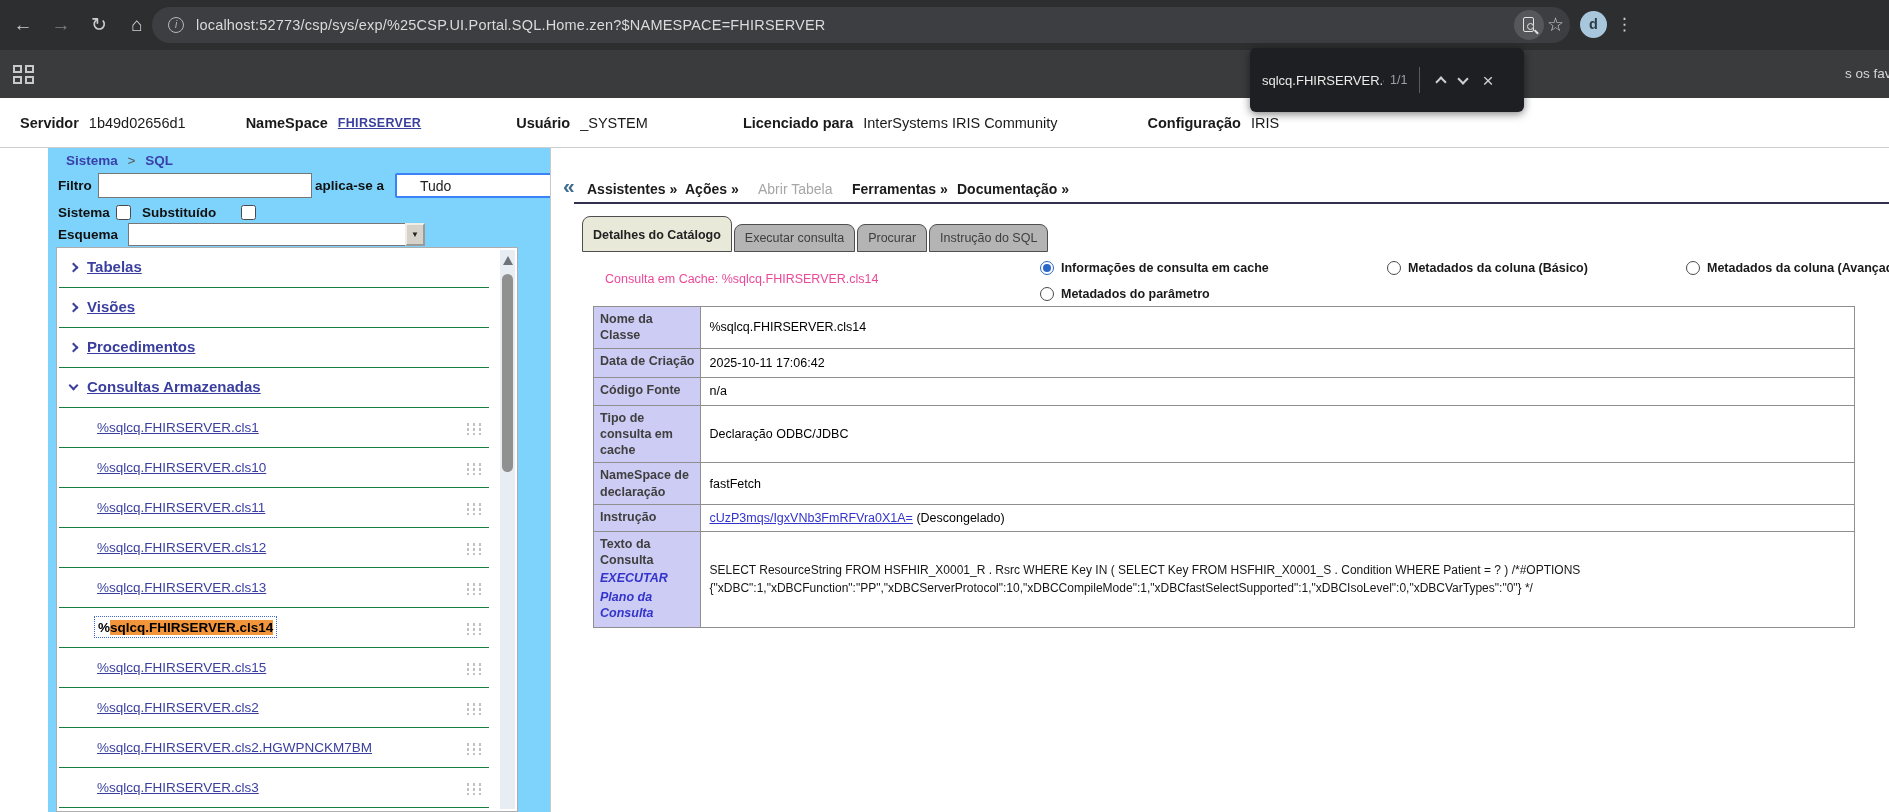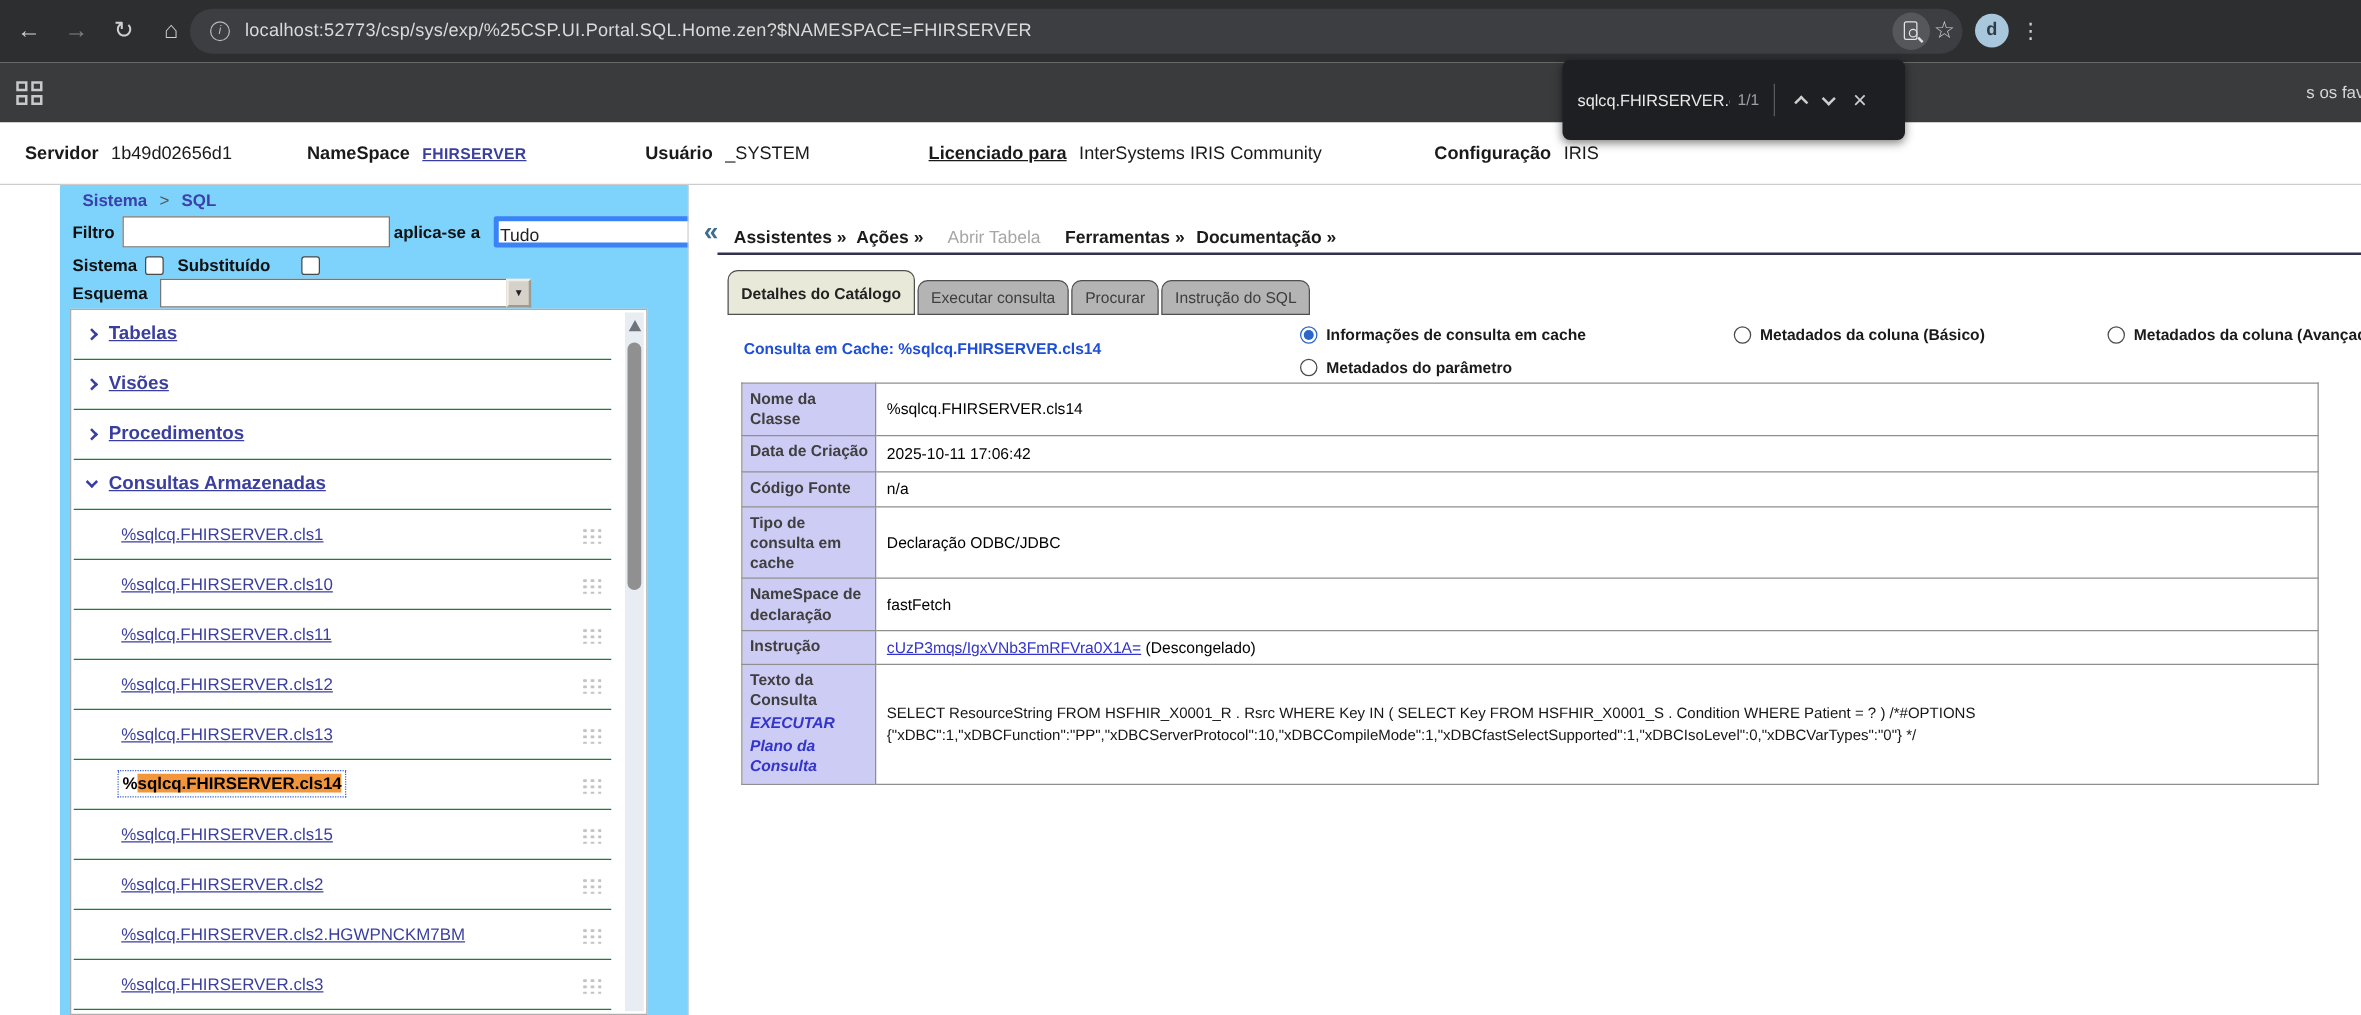--- a/index.html
+++ b/index.html
@@ -58,22 +58,22 @@
   
   .left-region { position:absolute; left:0; top:148px; width:550px; height:664px; background:#7dd3fc;margin-left:48px; }
   .v-divider { position:absolute; left:550px; top:148px; width:1px; height:664px; background:#c8c8c8; }
 
   .breadcrumb { position:absolute; left:18px; top:5px; font-size:13.5px; font-weight:bold; }
   .bc-link { color:#3a41ad; }
   .bc-sep { color:#555; margin:0 6px; font-weight:normal; }
 
   .fl-label { position:absolute; font-size:13.5px; font-weight:bold; color:#111;text-align:center; }
   .filter-input { position:absolute; left:50px; top:25px; width:214px; height:25px; border:1px solid #767676; font-size:13px; padding:0 5px; }
-  .applies-select { position:absolute; left:347px; top:25px; width:181px; height:25px; border:4px solid #3b82f6;
-                    border-radius:2px; background:#fff; font-size:14px; color:#222; line-height:23px; padding-left:1px; }
+  .applies-select { position:absolute; left:347px; top:25px; width:181px; height:25px; border:2px solid #3b82f6;
+                    border-radius:2px; background:#fff; font-size:14px; color:#222; line-height:23px; padding-left:23px; }
   .sel-chev { position:absolute; right:8px; top:7px; width:7px; height:7px; border-right:2px solid #222; border-bottom:2px solid #222; transform:rotate(45deg); }
   .refresh-ic { position:absolute; left:531px; top:26px; font-size:17px; color:#3c3c3c; }
   .checkbox { position:absolute; width:15px; height:15px; border:1.5px solid #4a4a4a; border-radius:2.5px; background:#fff; }
   .schema-combo { position:absolute; left:80px; top:75px; width:278px; height:23px; border:1px solid #777; font-size:13px; padding:0 4px; }
   .schema-btn { position:absolute; left:357px; top:75px; width:20px; height:23px; background:#d6d2ca;
                 border:2px outset #f0ede6; font-size:8px; color:#222; text-align:center; line-height:19px; }
 
   .tree-panel { position:absolute; left:8px; top:99px; width:462px; height:565px; border:1px solid #adadad; background:#fff; overflow:hidden; }
   .tree-row { position:relative; height:40px; margin:0 28px 0 2px; border-bottom:1px solid #15803d; }
   .t-chev { position:absolute; left:11px; top:16px; width:7px; height:7px; border-top:2px solid #3a3f9f; border-right:2px solid #3a3f9f; }
@@ -97,21 +97,21 @@
   .collapse-ic { position:absolute; left:12px; top:26px; font-size:21px; font-weight:bold; color:#3f6d8e; }
   .menu-item { position:absolute; top:33px; font-size:14px; font-weight:bold; color:#1b1b1b; white-space:nowrap; }
   .menu-item.disabled { color:#a6a6a6; font-weight:normal; }
   .menu-rule { position:absolute; left:23px; right:0; top:54px; height:2px; background:#31314f; }
 
   .tabs { position:absolute; left:31px; top:66px; height:38px; display:flex; align-items:flex-end; }
   .tab { border:1px solid #4f4f4f; border-radius:8px 8px 0 0; background:#b4b4b4; color:#3e3e3e;
          font-size:12.5px; padding:6px 10px; height:28px; white-space:nowrap; margin-right:2px; }
   .tab.active { background:#e9e9d9; color:#222; font-weight:bold; height:36px; padding-top:11px; border-width:1.5px; }
 
-  .cache-line { position:absolute; left:44px; top:124px; width:340px; font-size:12.5px; font-weight:bold; color:#1d4ed8; }
+  .cache-line { position:absolute; left:54px; top:124px; width:340px; font-size:12.5px; font-weight:normal; color:#ec4899; }
   .radio { position:absolute; width:14px; height:14px; border:1.5px solid #4a4a4a; border-radius:50%; background:#fff; }
   .radio.checked { border-color:#2b66c9; }
   .radio.checked::after { content:""; position:absolute; left:1.5px; top:1.5px; width:8px; height:8px; border-radius:50%; background:#2b66c9; }
   .radio-label { position:absolute; font-size:12.5px; font-weight:bold; color:#1a1a1a; white-space:nowrap; }
 
   .details-table { position:absolute; left:42px; top:158px; width:1262px; border-collapse:collapse; }
   .details-table td { border:1px solid #8f8f8f; font-size:12.5px; }
   td.lbl { width:100px; background:#cdccf4; color:#3f3f3f; font-weight:bold; vertical-align:top; padding:4px 6px; line-height:1.3; }
   td.val { background:#fff; color:#000; padding:3px 8px; vertical-align:middle; }
   .tbl-link { color:#3334cb; text-decoration:underline; }
@@ -161,21 +161,21 @@
     <span class="find-close">×</span>
   </div>
 
   <div class="portal-header">
     <span class="ph-label" style="margin-left:20px;">Servidor</span>
     <span class="ph-val">1b49d02656d1</span>
     <span class="ph-label" style="margin-left:60px;">NameSpace</span>
     <span class="ns-link">FHIRSERVER</span>
     <span class="ph-label" style="margin-left:95px;">Usuário</span>
     <span class="ph-val">_SYSTEM</span>
-    <span class="ph-label" style="margin-left:95px;text-decoration:underline;">Licenciado para</span>
+    <span class="ph-label" style="margin-left:95px;">Licenciado para</span>
     <span class="ph-val">InterSystems IRIS Community</span>
     <span class="ph-label" style="margin-left:90px;">Configuração</span>
     <span class="ph-val">IRIS</span>
   </div>
 
   <div class="left-region">
     <div class="breadcrumb">
       <span class="bc-link">Sistema</span>
       <span class="bc-sep">&gt;</span>
       <span class="bc-link">SQL</span>

